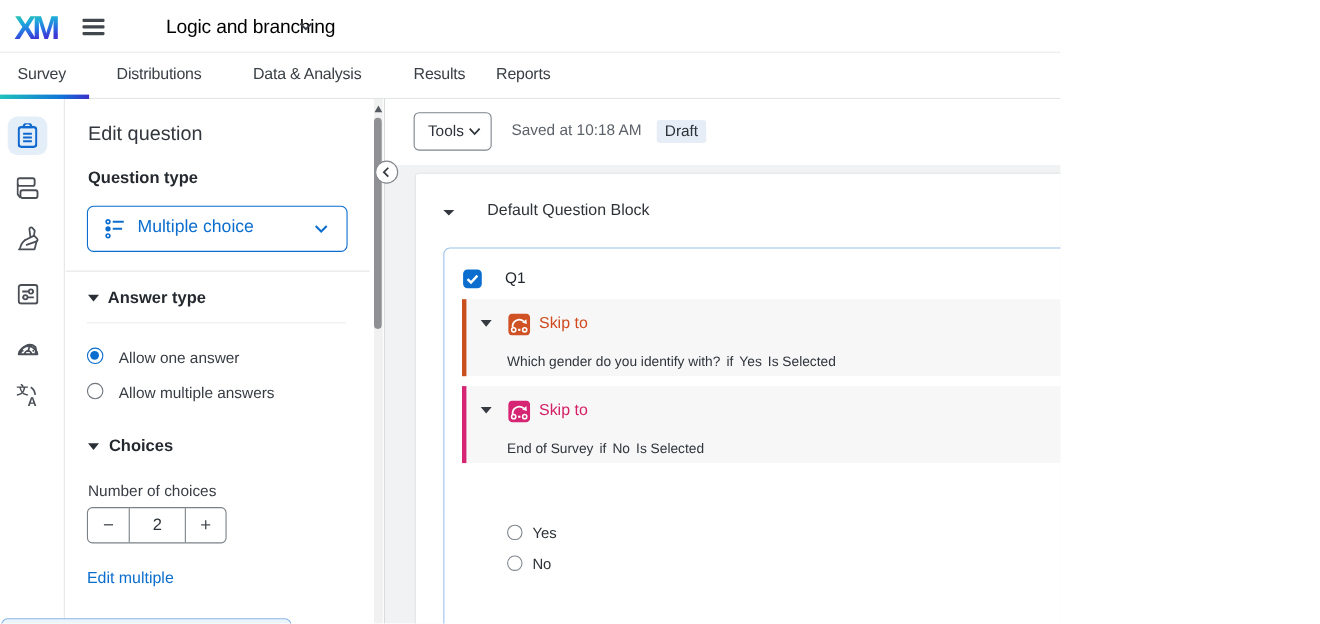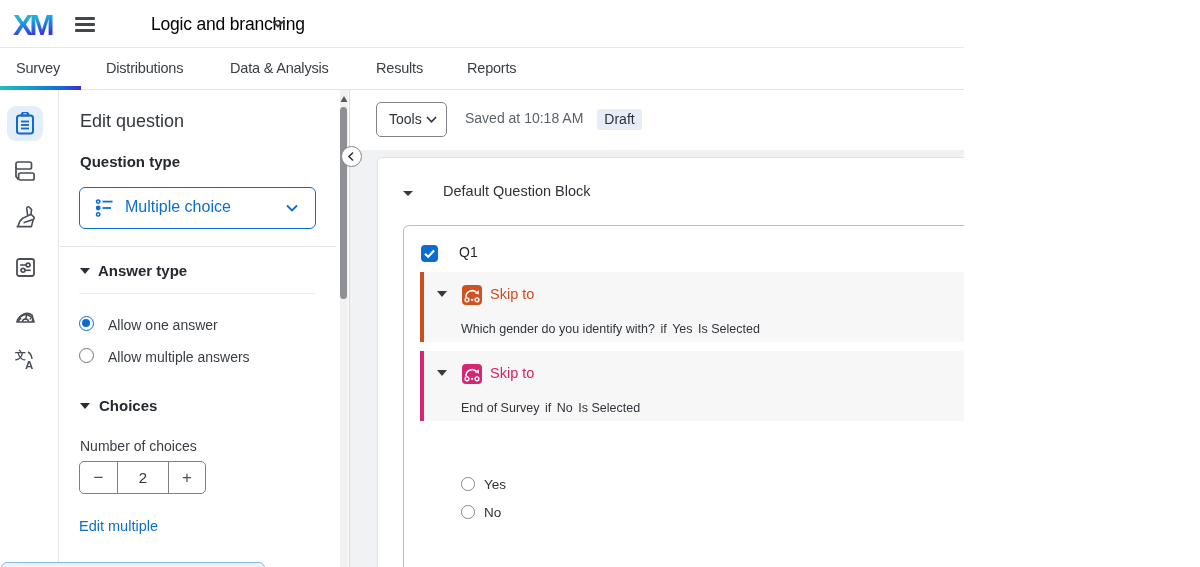--- a/index.html
+++ b/index.html
@@ -107,21 +107,21 @@
   <svg class="abs" style="left:1172px; top:13px;" width="22" height="22" viewBox="0 0 22 22">
     <circle cx="11" cy="11" r="9.6" stroke="#434a54" stroke-width="1.7" fill="none"></circle>
     <text x="11" y="15.5" text-anchor="middle" font-size="12.5" font-weight="bold" fill="#434a54">?</text>
   </svg>
 
   <div class="abs" id="tabbar"></div>
   <div class="tab" style="left:16px;">Survey</div>
   <div class="tab" style="left:106px;">Distributions</div>
   <div class="tab" style="left:230px;">Data &amp; Analysis</div>
   <div class="tab" style="left:376px;">Results</div>
-  <div class="tab" style="left:467px;">Reports</div>
+  <div class="tab" style="left:451px;">Reports</div>
   <div class="abs" id="underline"></div>
 
   <div class="abs" id="rail"></div>
   <div class="abs" id="railActive"></div>
 
   <svg class="ric" style="left:16px; top:112px;" width="18" height="23" viewBox="0 0 18 23">
     <rect x="1" y="3.5" width="16" height="18" rx="2.5" stroke="#1069ce" stroke-width="2" fill="none"></rect>
     <path d="M5.5 3.5 a3.5 3.5 0 0 1 7 0 Z" stroke="#1069ce" stroke-width="2" fill="none"></path>
     <line x1="5" y1="9.5" x2="13" y2="9.5" stroke="#1069ce" stroke-width="1.8"></line>
     <line x1="5" y1="13" x2="13" y2="13" stroke="#1069ce" stroke-width="1.8"></line>

